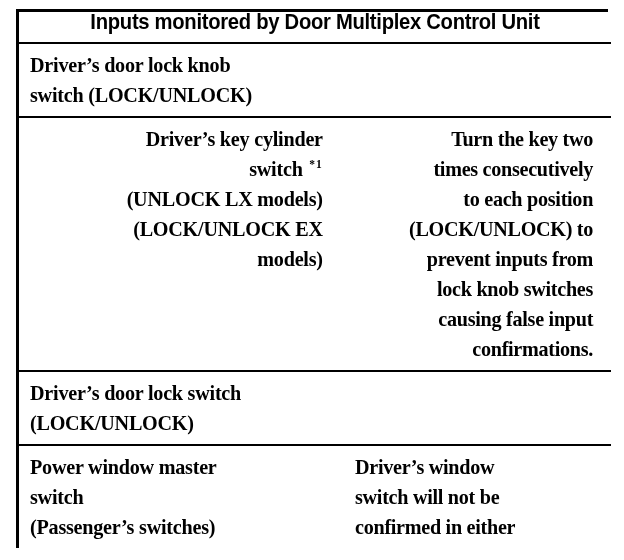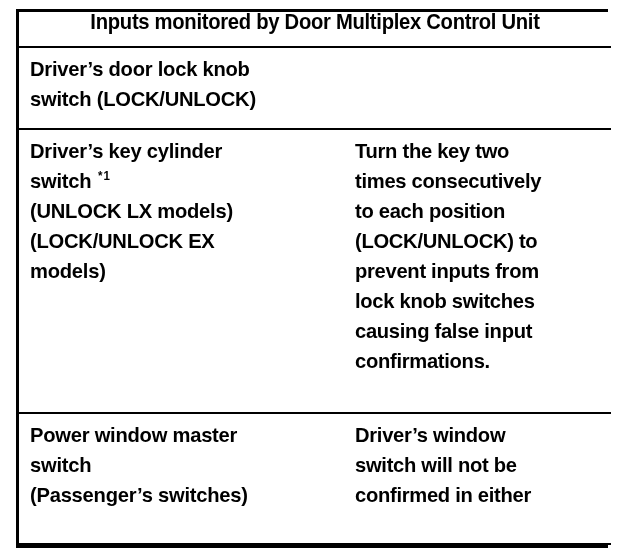--- a/index.html
+++ b/index.html
@@ -92,20 +92,21 @@
     color: #000000;
     transform: scaleX(0.95);
     transform-origin: center center;
     white-space: nowrap;
   }
 
   
   .body-cell {
     border-left: none !important;
     border-right: none !important;
+    font-family: Liberation Serif, serif;
   }
   .cell-pad {
     padding: 6px 8px 6px 11px;
   }
   .cell-note-pad {
     padding: 6px 8px 6px 12px;
   }
   .line {
     display: block;
     font-size: 21px;
@@ -128,21 +129,21 @@
     font-weight: bold;
     line-height: 1;
     vertical-align: super;
     margin-left: 7px;
     letter-spacing: 1px;
     color: #000000;
   }
 
   
   .r1 { height: 60px;  }
-  .r2 { height: 242px; }
+  .r2 { height: 242px; text-align: right; }
   .r3 { height: 60px;  }
   .r4 { height: 117px; }
 
   .empty-note { }
 </style>
 </head>
 <body>
 
 <div id="page">
 
@@ -190,20 +191,31 @@
               <span class="line note-line">to each position</span>
               <span class="line note-line">(LOCK/UNLOCK) to</span>
               <span class="line note-line">prevent inputs from</span>
               <span class="line note-line">lock knob switches</span>
               <span class="line note-line">causing false input</span>
               <span class="line note-line">confirmations.</span>
             </div>
           </td>
         </tr>
 
+        <tr class="r3">
+          <td class="body-cell">
+            <div class="cell-pad">
+              <span class="line">Driver’s door lock switch</span>
+              <span class="line">(LOCK/UNLOCK)</span>
+            </div>
+          </td>
+          <td class="body-cell empty-note">
+            <div class="cell-note-pad"></div>
+          </td>
+        </tr>
 
         <tr class="r4">
           <td class="body-cell">
             <div class="cell-pad">
               <span class="line">Power window master</span>
               <span class="line">switch</span>
               <span class="line">(Passenger’s switches)</span>
 
             </div>
           </td>

